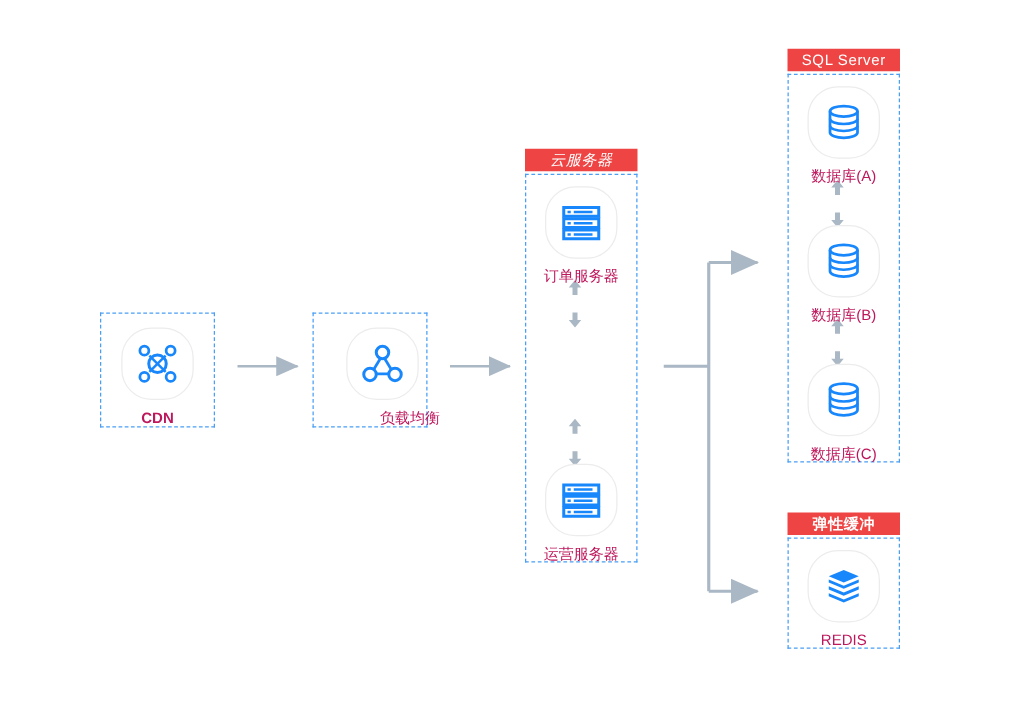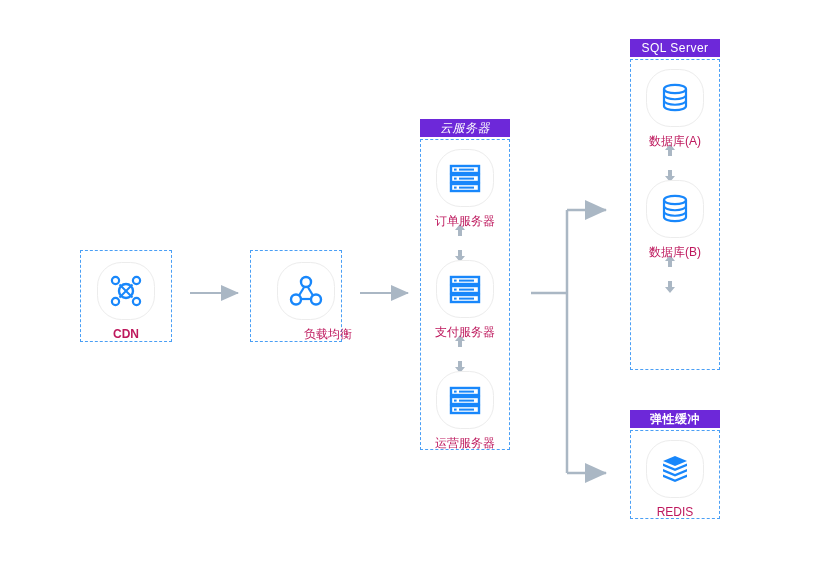--- a/index.html
+++ b/index.html
@@ -17,21 +17,21 @@
   }
 
   
   .group {
     position: absolute;
     border: 1px dashed #4a9ff5;
     background: transparent;
   }
   .group-header {
     position: absolute;
-    background: #6d28d9;
+    background: #ef4444;
     color: #ffffff;
     font-size: 12px;
     line-height: 18px;
     text-align: center;
     letter-spacing: 0.5px;
     white-space: nowrap;
   }
 
   
   .node {
@@ -151,51 +151,35 @@
         <rect x="8" y="18.6" width="2.6" height="2" fill="#1887fb"></rect>
         <rect x="13" y="18.6" width="15" height="2" fill="#1887fb"></rect>
         <rect x="5" y="25" width="28" height="7" fill="none" stroke="#1887fb" stroke-width="2.4"></rect>
         <rect x="8" y="27.6" width="2.6" height="2" fill="#1887fb"></rect>
         <rect x="13" y="27.6" width="15" height="2" fill="#1887fb"></rect>
       </svg>
     </div>
     <div class="node-label">订单服务器</div>
   </div>
 
-  <div class="node" style="left:419px; top:260px;">
+
+  <div class="node" style="left:419px; top:371px;">
     <div class="squircle">
       <svg width="38" height="38" viewBox="0 0 38 38">
         <rect x="5" y="7" width="28" height="7" fill="none" stroke="#1887fb" stroke-width="2.4"></rect>
         <rect x="8" y="9.6" width="2.6" height="2" fill="#1887fb"></rect>
         <rect x="13" y="9.6" width="15" height="2" fill="#1887fb"></rect>
         <rect x="5" y="16" width="28" height="7" fill="none" stroke="#1887fb" stroke-width="2.4"></rect>
         <rect x="8" y="18.6" width="2.6" height="2" fill="#1887fb"></rect>
         <rect x="13" y="18.6" width="15" height="2" fill="#1887fb"></rect>
         <rect x="5" y="25" width="28" height="7" fill="none" stroke="#1887fb" stroke-width="2.4"></rect>
         <rect x="8" y="27.6" width="2.6" height="2" fill="#1887fb"></rect>
         <rect x="13" y="27.6" width="15" height="2" fill="#1887fb"></rect>
       </svg>
     </div>
-    <div class="node-label">支付服务器</div>
-  </div>
-
-  <div class="node" style="left:419px; top:371px;">
-    <div class="squircle">
-      <svg width="38" height="38" viewBox="0 0 38 38">
-        <rect x="5" y="7" width="28" height="7" fill="none" stroke="#1887fb" stroke-width="2.4"></rect>
-        <rect x="8" y="9.6" width="2.6" height="2" fill="#1887fb"></rect>
-        <rect x="13" y="9.6" width="15" height="2" fill="#1887fb"></rect>
-        <rect x="5" y="16" width="28" height="7" fill="none" stroke="#1887fb" stroke-width="2.4"></rect>
-        <rect x="8" y="18.6" width="2.6" height="2" fill="#1887fb"></rect>
-        <rect x="13" y="18.6" width="15" height="2" fill="#1887fb"></rect>
-        <rect x="5" y="25" width="28" height="7" fill="none" stroke="#1887fb" stroke-width="2.4"></rect>
-        <rect x="8" y="27.6" width="2.6" height="2" fill="#1887fb"></rect>
-        <rect x="13" y="27.6" width="15" height="2" fill="#1887fb"></rect>
-      </svg>
-    </div>
     <div class="node-label">运营服务器</div>
   </div>
 
   <div class="group-header" style="left:630px; top:39px; width:90px;">SQL Server</div>
   <div class="group" style="left:630px; top:59px; width:90px; height:311px;"></div>
 
   <div class="node" style="left:629px; top:69px;">
     <div class="squircle">
       <svg width="38" height="38" viewBox="0 0 38 38">
         <ellipse cx="19" cy="10" rx="11" ry="4.2" fill="none" stroke="#1887fb" stroke-width="2.2"></ellipse>
@@ -212,20 +196,31 @@
       <svg width="38" height="38" viewBox="0 0 38 38">
         <ellipse cx="19" cy="10" rx="11" ry="4.2" fill="none" stroke="#1887fb" stroke-width="2.2"></ellipse>
         <path d="M8,10 L8,27 A11,4.2 0 0,0 30,27 L30,10" fill="none" stroke="#1887fb" stroke-width="2.2"></path>
         <path d="M8,16 A11,4.2 0 0,0 30,16" fill="none" stroke="#1887fb" stroke-width="2"></path>
         <path d="M8,21.5 A11,4.2 0 0,0 30,21.5" fill="none" stroke="#1887fb" stroke-width="2"></path>
       </svg>
     </div>
     <div class="node-label">数据库(B)</div>
   </div>
 
+  <div class="node" style="left:629px; top:291px;">
+    <div class="squircle">
+      <svg width="38" height="38" viewBox="0 0 38 38">
+        <ellipse cx="19" cy="10" rx="11" ry="4.2" fill="none" stroke="#1887fb" stroke-width="2.2"></ellipse>
+        <path d="M8,10 L8,27 A11,4.2 0 0,0 30,27 L30,10" fill="none" stroke="#1887fb" stroke-width="2.2"></path>
+        <path d="M8,16 A11,4.2 0 0,0 30,16" fill="none" stroke="#1887fb" stroke-width="2"></path>
+        <path d="M8,21.5 A11,4.2 0 0,0 30,21.5" fill="none" stroke="#1887fb" stroke-width="2"></path>
+      </svg>
+    </div>
+    <div class="node-label">数据库(C)</div>
+  </div>
 
   <div class="group-header" style="left:630px; top:410px; width:90px;font-weight:bold;">弹性缓冲</div>
   <div class="group" style="left:630px; top:430px; width:90px; height:89px;"></div>
 
   <div class="node" style="left:629px; top:440px;">
     <div class="squircle">
       <svg width="38" height="38" viewBox="0 0 38 38">
         <path d="M19,6 L31,11 L19,16 L7,11 Z" fill="#1887fb"></path>
         <path d="M7,16 L19,21 L31,16 L31,13.5 L19,18.5 L7,13.5 Z" fill="#1887fb"></path>
         <path d="M7,21.5 L19,26.5 L31,21.5 L31,19 L19,24 L7,19 Z" fill="#1887fb"></path>

